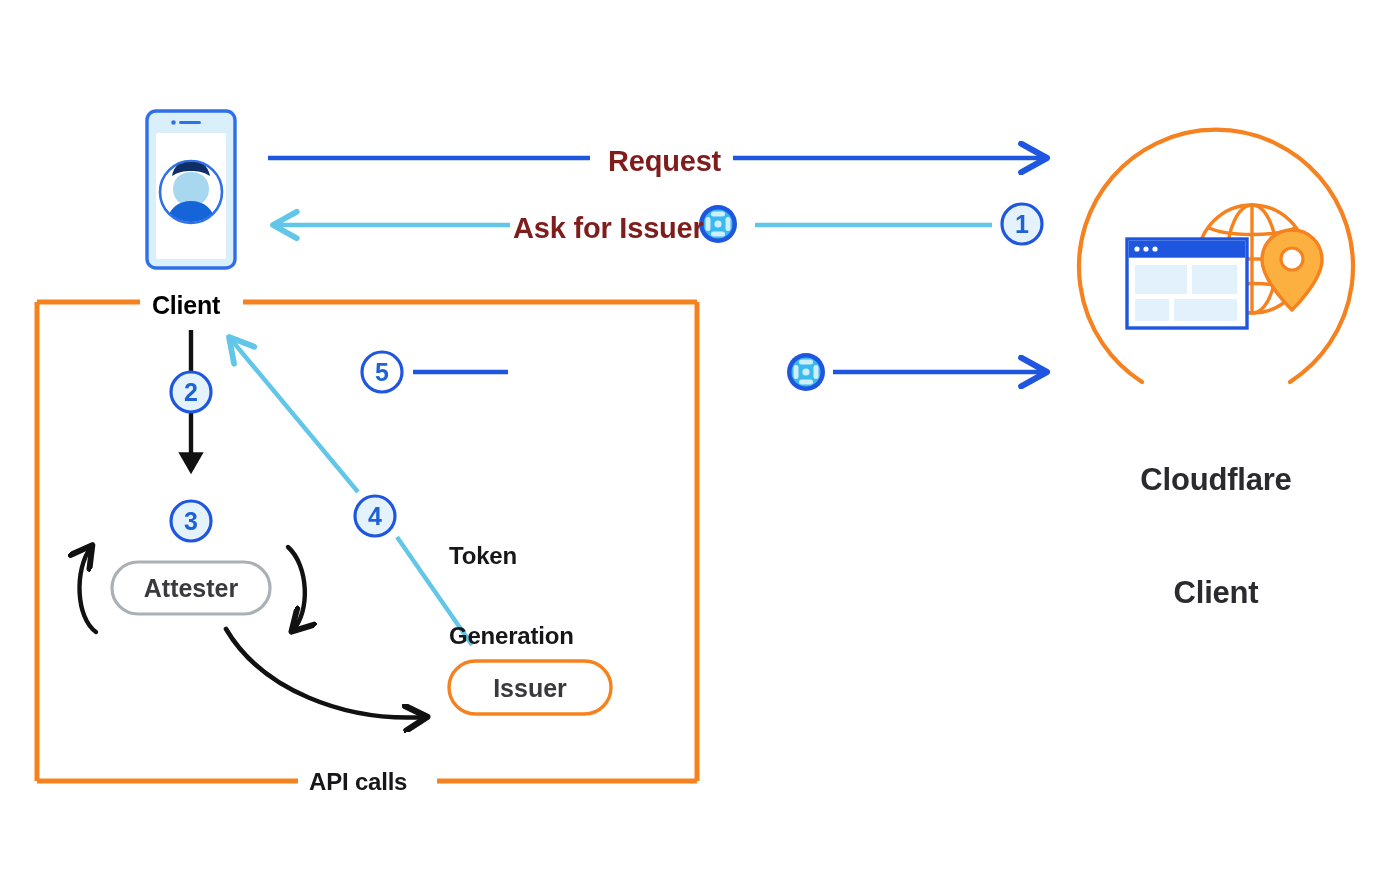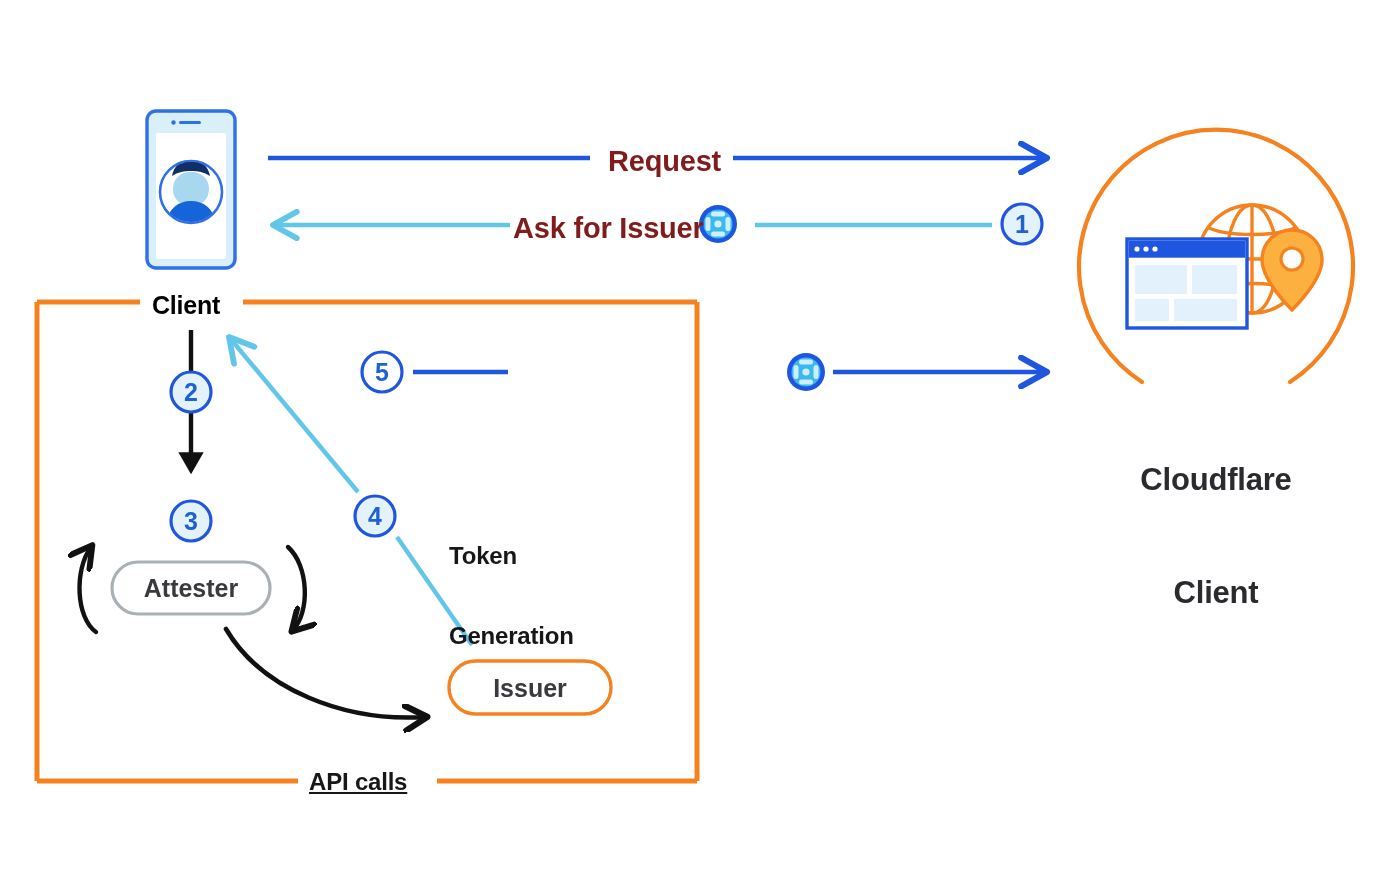--- a/index.html
+++ b/index.html
@@ -30,21 +30,21 @@
     position: absolute;
     font-family: "Liberation Sans", sans-serif;
     font-weight: bold;
     color: #1d1d1f;
     white-space: pre;
     line-height: 1.16;
     letter-spacing: -0.2px;
   }
   .lbl-flow { font-size: 29px; color: #7f1d1d; }
   .lbl-node { font-size: 25px; color: #000000; }
-  .lbl-group { font-size: 24px; color: #17171a; text-decoration: underline; }
+  .lbl-group { font-size: 24px; color: #17171a; }
   .lbl-origin {
     font-size: 31px;
     color: #2b2b2f;
     text-align: center;
     line-height: 1.22;
   }
   .lbl-step {
     font-size: 24px;
     color: #17171a;
     line-height: 1.12;

